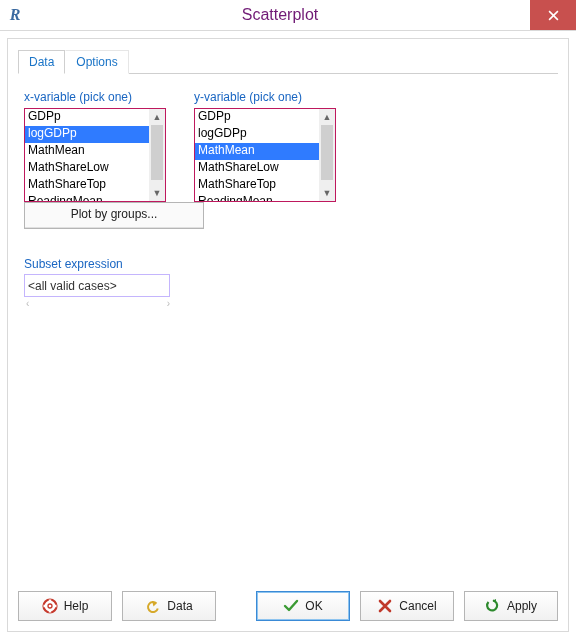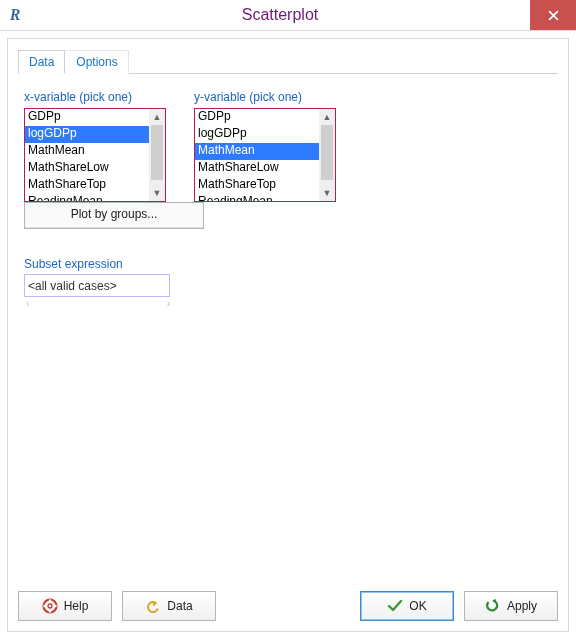--- a/index.html
+++ b/index.html
@@ -140,20 +140,28 @@
         <span class="ico">
           <svg viewBox="0 0 16 16">
               <path d="M2 8 L6 12 L14 3" fill="none" stroke="#3a9a33" stroke-width="2.4" stroke-linecap="round" stroke-linejoin="round"></path>
             </svg>
         </span>
         <span>OK</span>
       </div>
       <div class="dlgbtn">
         <span class="ico">
           <svg viewBox="0 0 16 16">
+              <path d="M3 3 L13 13 M13 3 L3 13" stroke="#c0392b" stroke-width="2.6" stroke-linecap="round"></path>
+            </svg>
+        </span>
+        <span>Cancel</span>
+      </div>
+      <div class="dlgbtn">
+        <span class="ico">
+          <svg viewBox="0 0 16 16">
               <path d="M3.5 4 A5 5 0 1 0 8 2.5" fill="none" stroke="#2e8a2e" stroke-width="2.2"></path>
               <path d="M11 1 L7.5 2.7 L11 5 Z" fill="#2e8a2e"></path>
             </svg>
         </span>
         <span>Apply</span>
       </div>
     </div>
   </div>
 </div>
 

